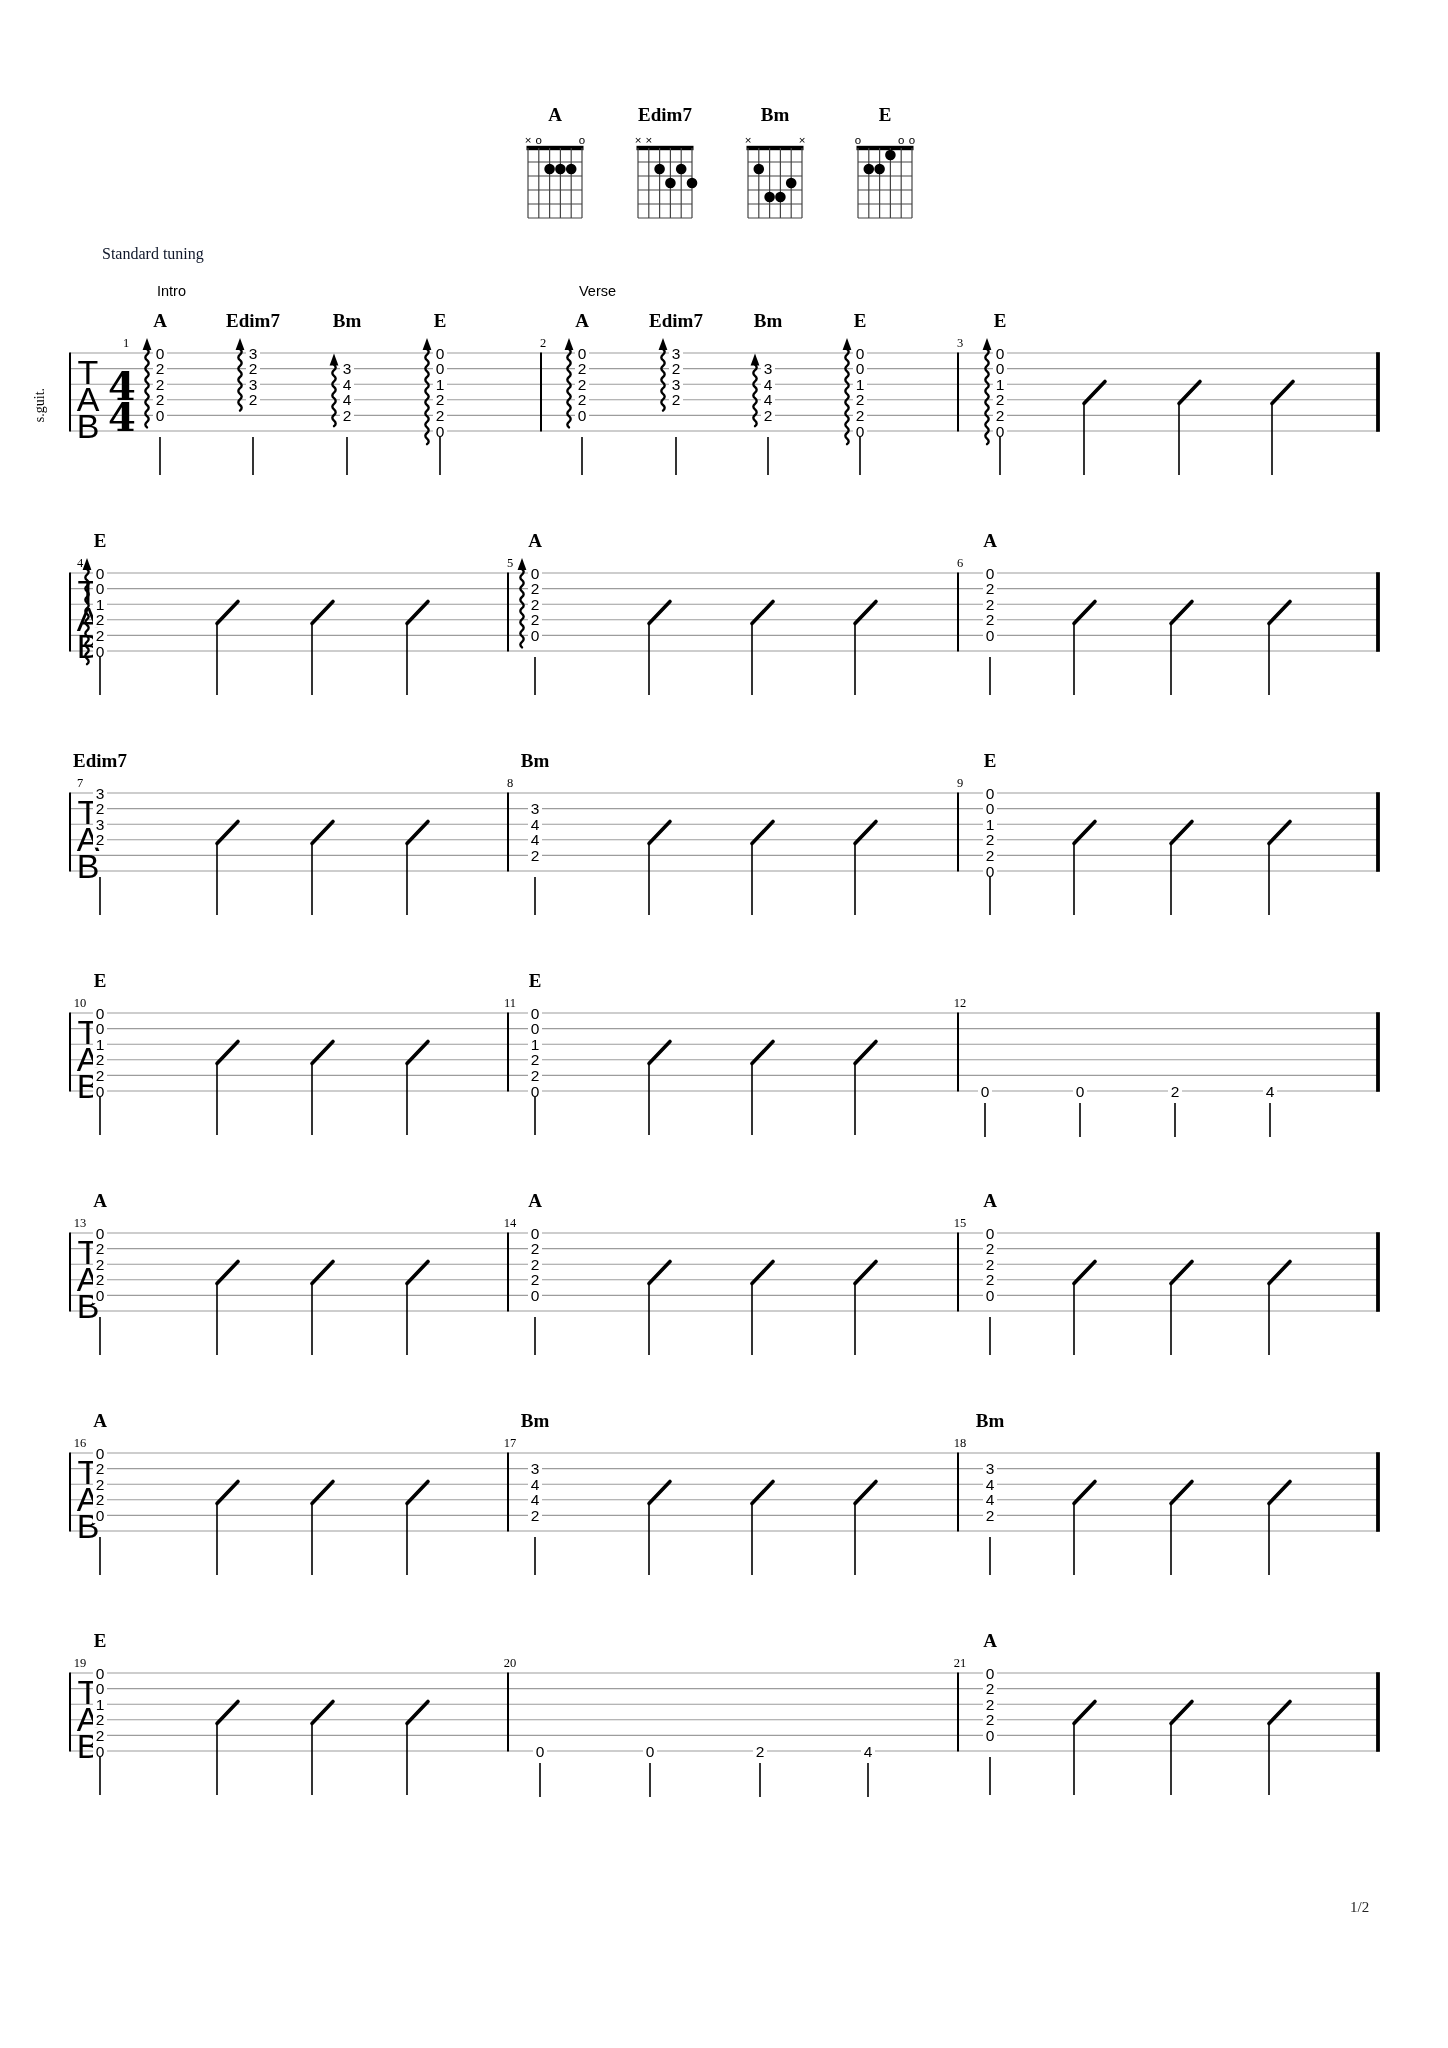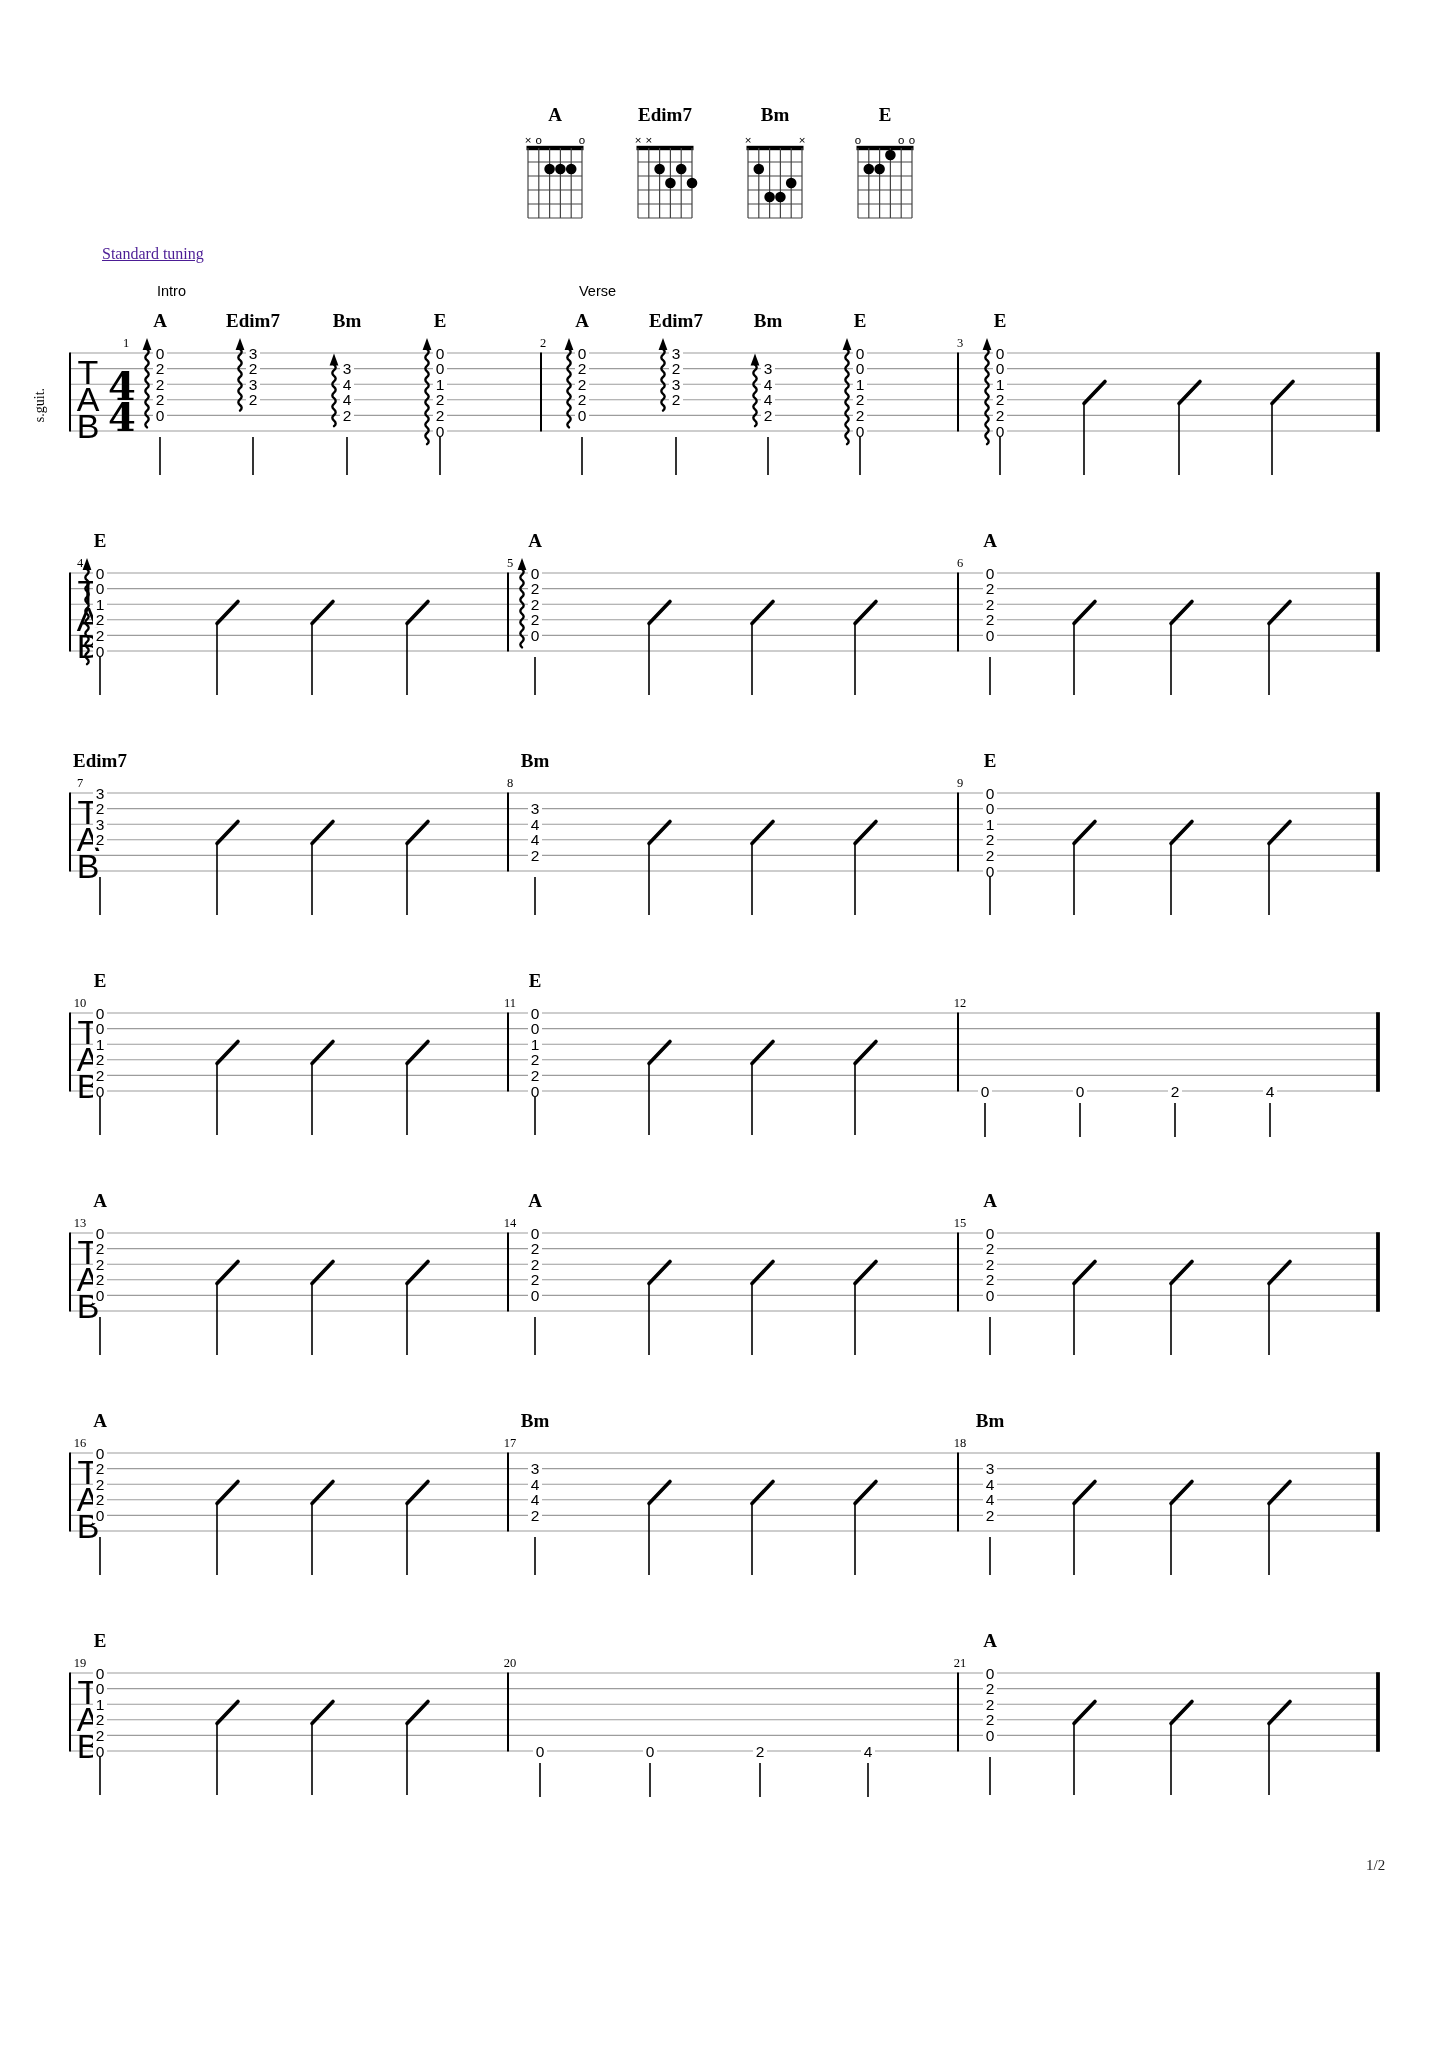--- a/index.html
+++ b/index.html
@@ -1,19 +1,19 @@
 <!DOCTYPE html>
 <html><head>
 <meta charset="utf-8">
 <style>
   html,body{margin:0;padding:0;background:#e8e8e8;}
   .page{position:relative;width:1448px;height:2048px;background:#ffffff;margin:0 auto;overflow:hidden;}
   .page svg{position:absolute;left:0;top:0;}
-  .tuning{position:absolute;left:102px;top:245px;font:16px "Liberation Serif",serif;color:#4c1d95;text-decoration:underline;}
-  .pagenum{position:absolute;left:1350px;top:1857px;font:15px "Liberation Serif",serif;color:#222;margin-left:16px;}
+  .tuning{position:absolute;left:102px;top:245px;font:16px "Liberation Serif",serif;color:#0f172a;}
+  .pagenum{position:absolute;left:1350px;top:1899px;font:15px "Liberation Serif",serif;color:#222;}
   .dg-title{position:absolute;top:104px;transform:translateX(-50%);font:bold 19px "Liberation Serif",serif;color:#000;white-space:nowrap;}
   
   .digit{font:15.5px "Liberation Sans",sans-serif;fill:#000;}
   .chord-label{font:bold 19px "Liberation Serif",serif;fill:#000;}
   .mnum{font:12.5px "Liberation Serif",serif;fill:#000;}
   .clef{font:500 34px "Liberation Sans",sans-serif;fill:#000;}
   .tsig{font:bold 40px "DejaVu Serif",serif;fill:#000;}
   .sguit{font:14px "Liberation Serif",serif;fill:#000;}
   .section{font:14.5px "Liberation Sans",sans-serif;fill:#000;}
   .marker{font:11.5px "Liberation Sans",sans-serif;fill:#000;}

